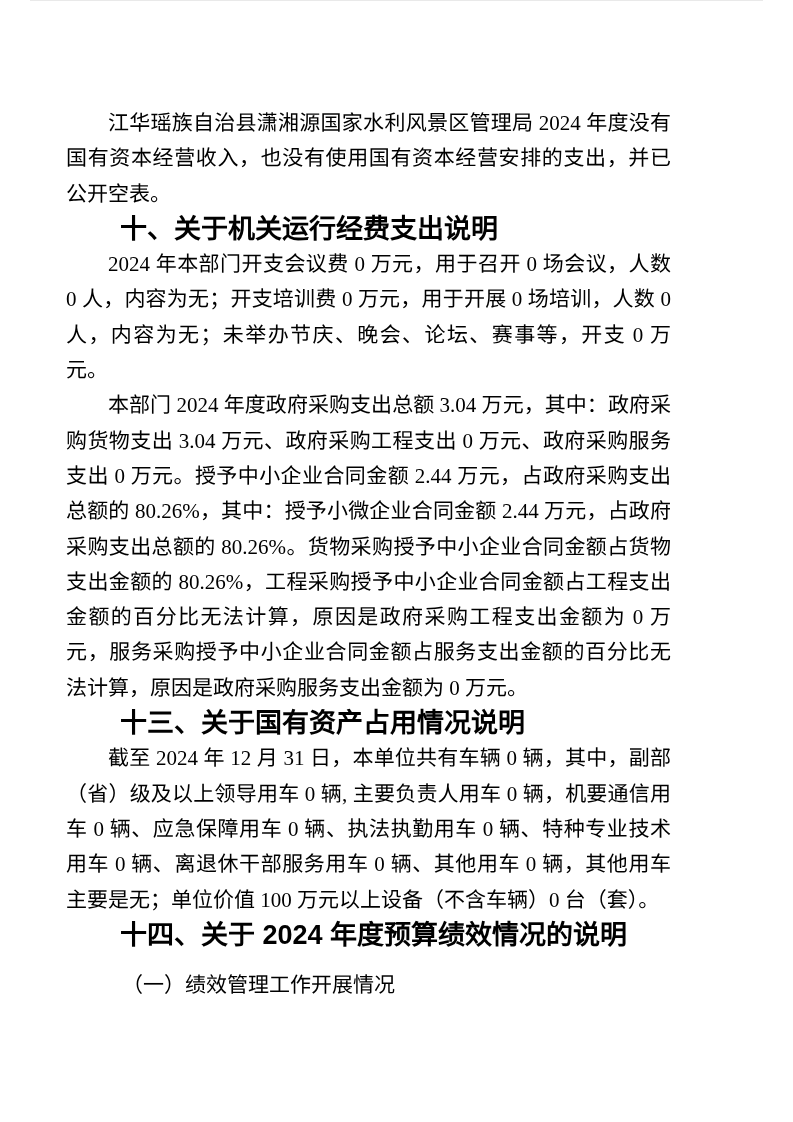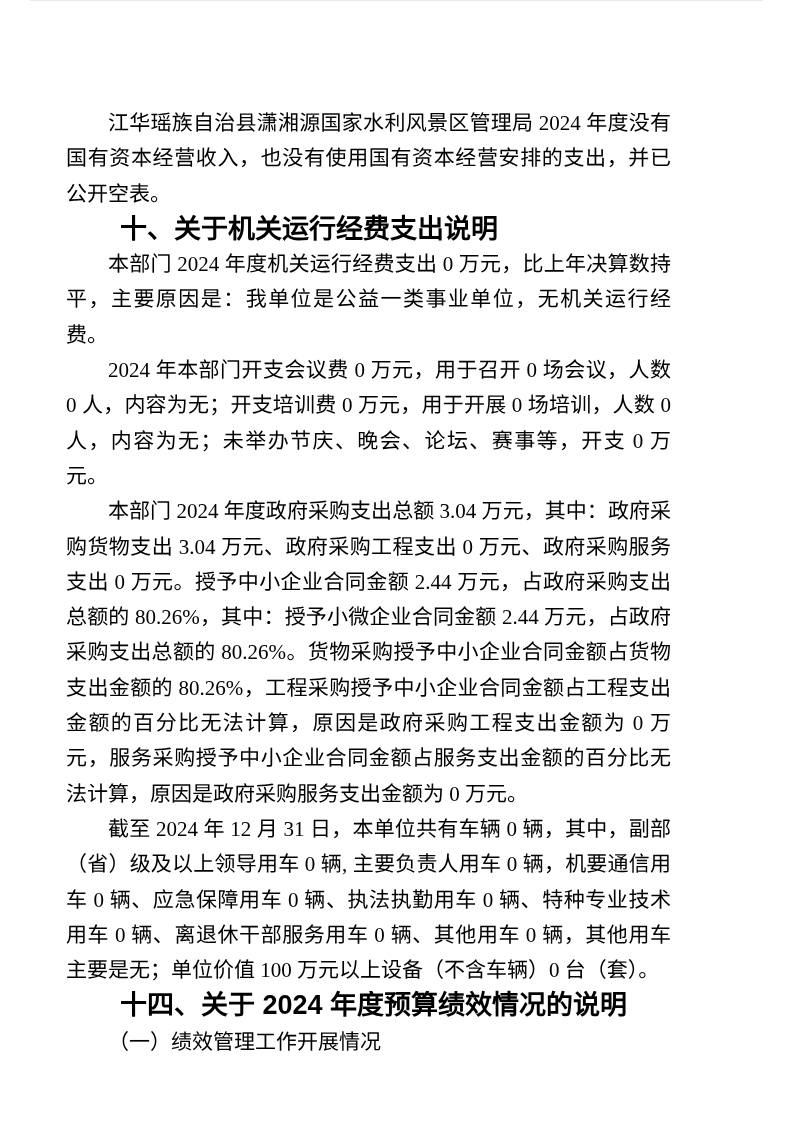--- a/index.html
+++ b/index.html
@@ -32,43 +32,43 @@
   }
   .heading {
     margin: 0;
     text-indent: 2em;
     font-family: "Liberation Sans", "DejaVu Sans", sans-serif;
     font-weight: 700;
     font-size: 27px;
     line-height: 35.3px;
   }
   .subheading {
-    margin: 0;
+    margin: 14px;
     text-indent: 2em;
     font-family: "Liberation Sans", "DejaVu Sans", sans-serif;
     font-weight: 400;
     font-size: 21px;
     line-height: 35.3px;
   }
 </style>
 </head>
 <body>
 
 <main class="page">
   <p class="body-para">江华瑶族自治县潇湘源国家水利风景区管理局 2024 年度没有国有资本经营收入，也没有使用国有资本经营安排的支出，并已公开空表。</p>
 
   <h2 class="heading">十、关于机关运行经费支出说明</h2>
 
-  <p class="body-para">本部门 2024 年度机关运行经费支出 0 万元，比上年决算数持平，主要原因是：我单位是公益一类事业单位，无机关运行经费。</p>
 
 
   <p class="body-para">2024 年本部门开支会议费 0 万元，用于召开 0 场会议，人数 0 人，内容为无；开支培训费 0 万元，用于开展 0 场培训，人数 0 人，内容为无；未举办节庆、晚会、论坛、赛事等，开支 0 万元。</p>
 
 
   <p class="body-para">本部门 2024 年度政府采购支出总额 3.04 万元，其中：政府采购货物支出 3.04 万元、政府采购工程支出 0 万元、政府采购服务支出 0 万元。授予中小企业合同金额 2.44 万元，占政府采购支出总额的 80.26%，其中：授予小微企业合同金额 2.44 万元，占政府采购支出总额的 80.26%。货物采购授予中小企业合同金额占货物支出金额的 80.26%，工程采购授予中小企业合同金额占工程支出金额的百分比无法计算，原因是政府采购工程支出金额为 0 万元，服务采购授予中小企业合同金额占服务支出金额的百分比无法计算，原因是政府采购服务支出金额为 0 万元。</p>
 
+  <h2 class="heading">十三、关于国有资产占用情况说明</h2>
 
   <p class="body-para">截至 2024 年 12 月 31 日，本单位共有车辆 0 辆，其中，副部（省）级及以上领导用车 0 辆, 主要负责人用车 0 辆，机要通信用车 0 辆、应急保障用车 0 辆、执法执勤用车 0 辆、特种专业技术用车 0 辆、离退休干部服务用车 0 辆、其他用车 0 辆，其他用车主要是无；单位价值 100 万元以上设备（不含车辆）0 台（套）。</p>
 
   <h2 class="heading">十四、关于 2024 年度预算绩效情况的说明</h2>
 
   <h3 class="subheading">（一）绩效管理工作开展情况</h3>
 </main>
 
 </body></html>

